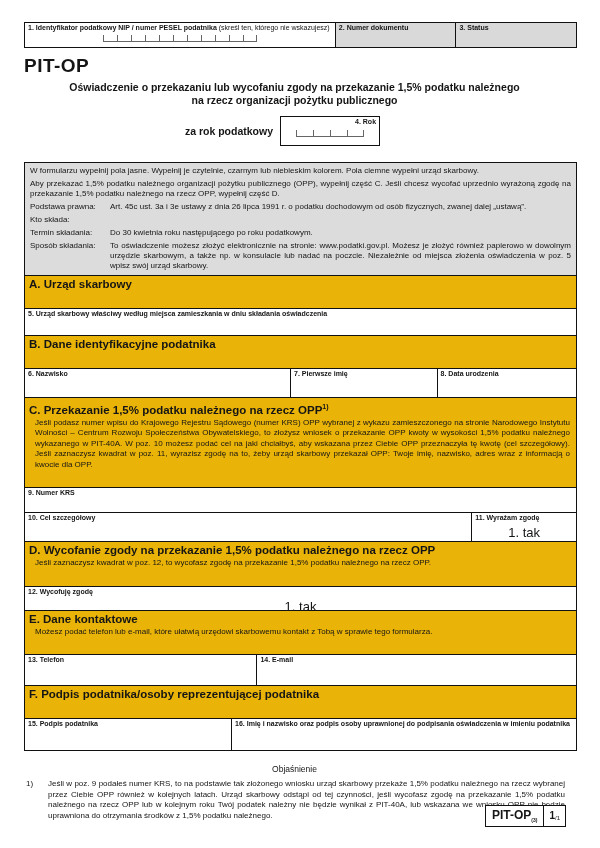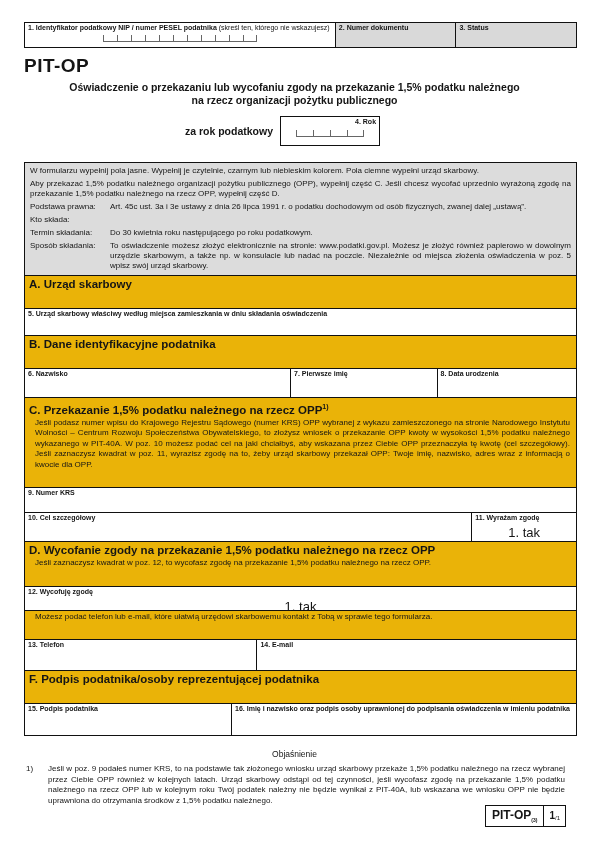--- a/index.html
+++ b/index.html
@@ -191,20 +191,21 @@
     <div class="sec-header">
       <div class="sec-title">D. Wycofanie zgody na przekazanie 1,5% podatku należnego na rzecz OPP</div>
       <div class="sec-sub">Jeśli zaznaczysz kwadrat w poz. 12, to wycofasz zgodę na przekazanie 1,5% podatku należnego na rzecz OPP.</div>
     </div>
     <div class="field-box h-f12">
       <span class="fld-label">12. Wycofuję zgodę</span>
       <span class="opt">1. tak</span>
     </div>
 
     <div class="sec-header">
+      <div class="sec-title">E. Dane kontaktowe</div>
       <div class="sec-sub">Możesz podać telefon lub e-mail, które ułatwią urzędowi skarbowemu kontakt z Tobą w sprawie tego formularza.</div>
     </div>
     <div class="row">
       <div class="field-box h-f13 w-f13">
         <span class="fld-label">13. Telefon</span>
       </div>
       <div class="field-box h-f13 w-f14">
         <span class="fld-label">14. E-mail</span>
       </div>
     </div>

